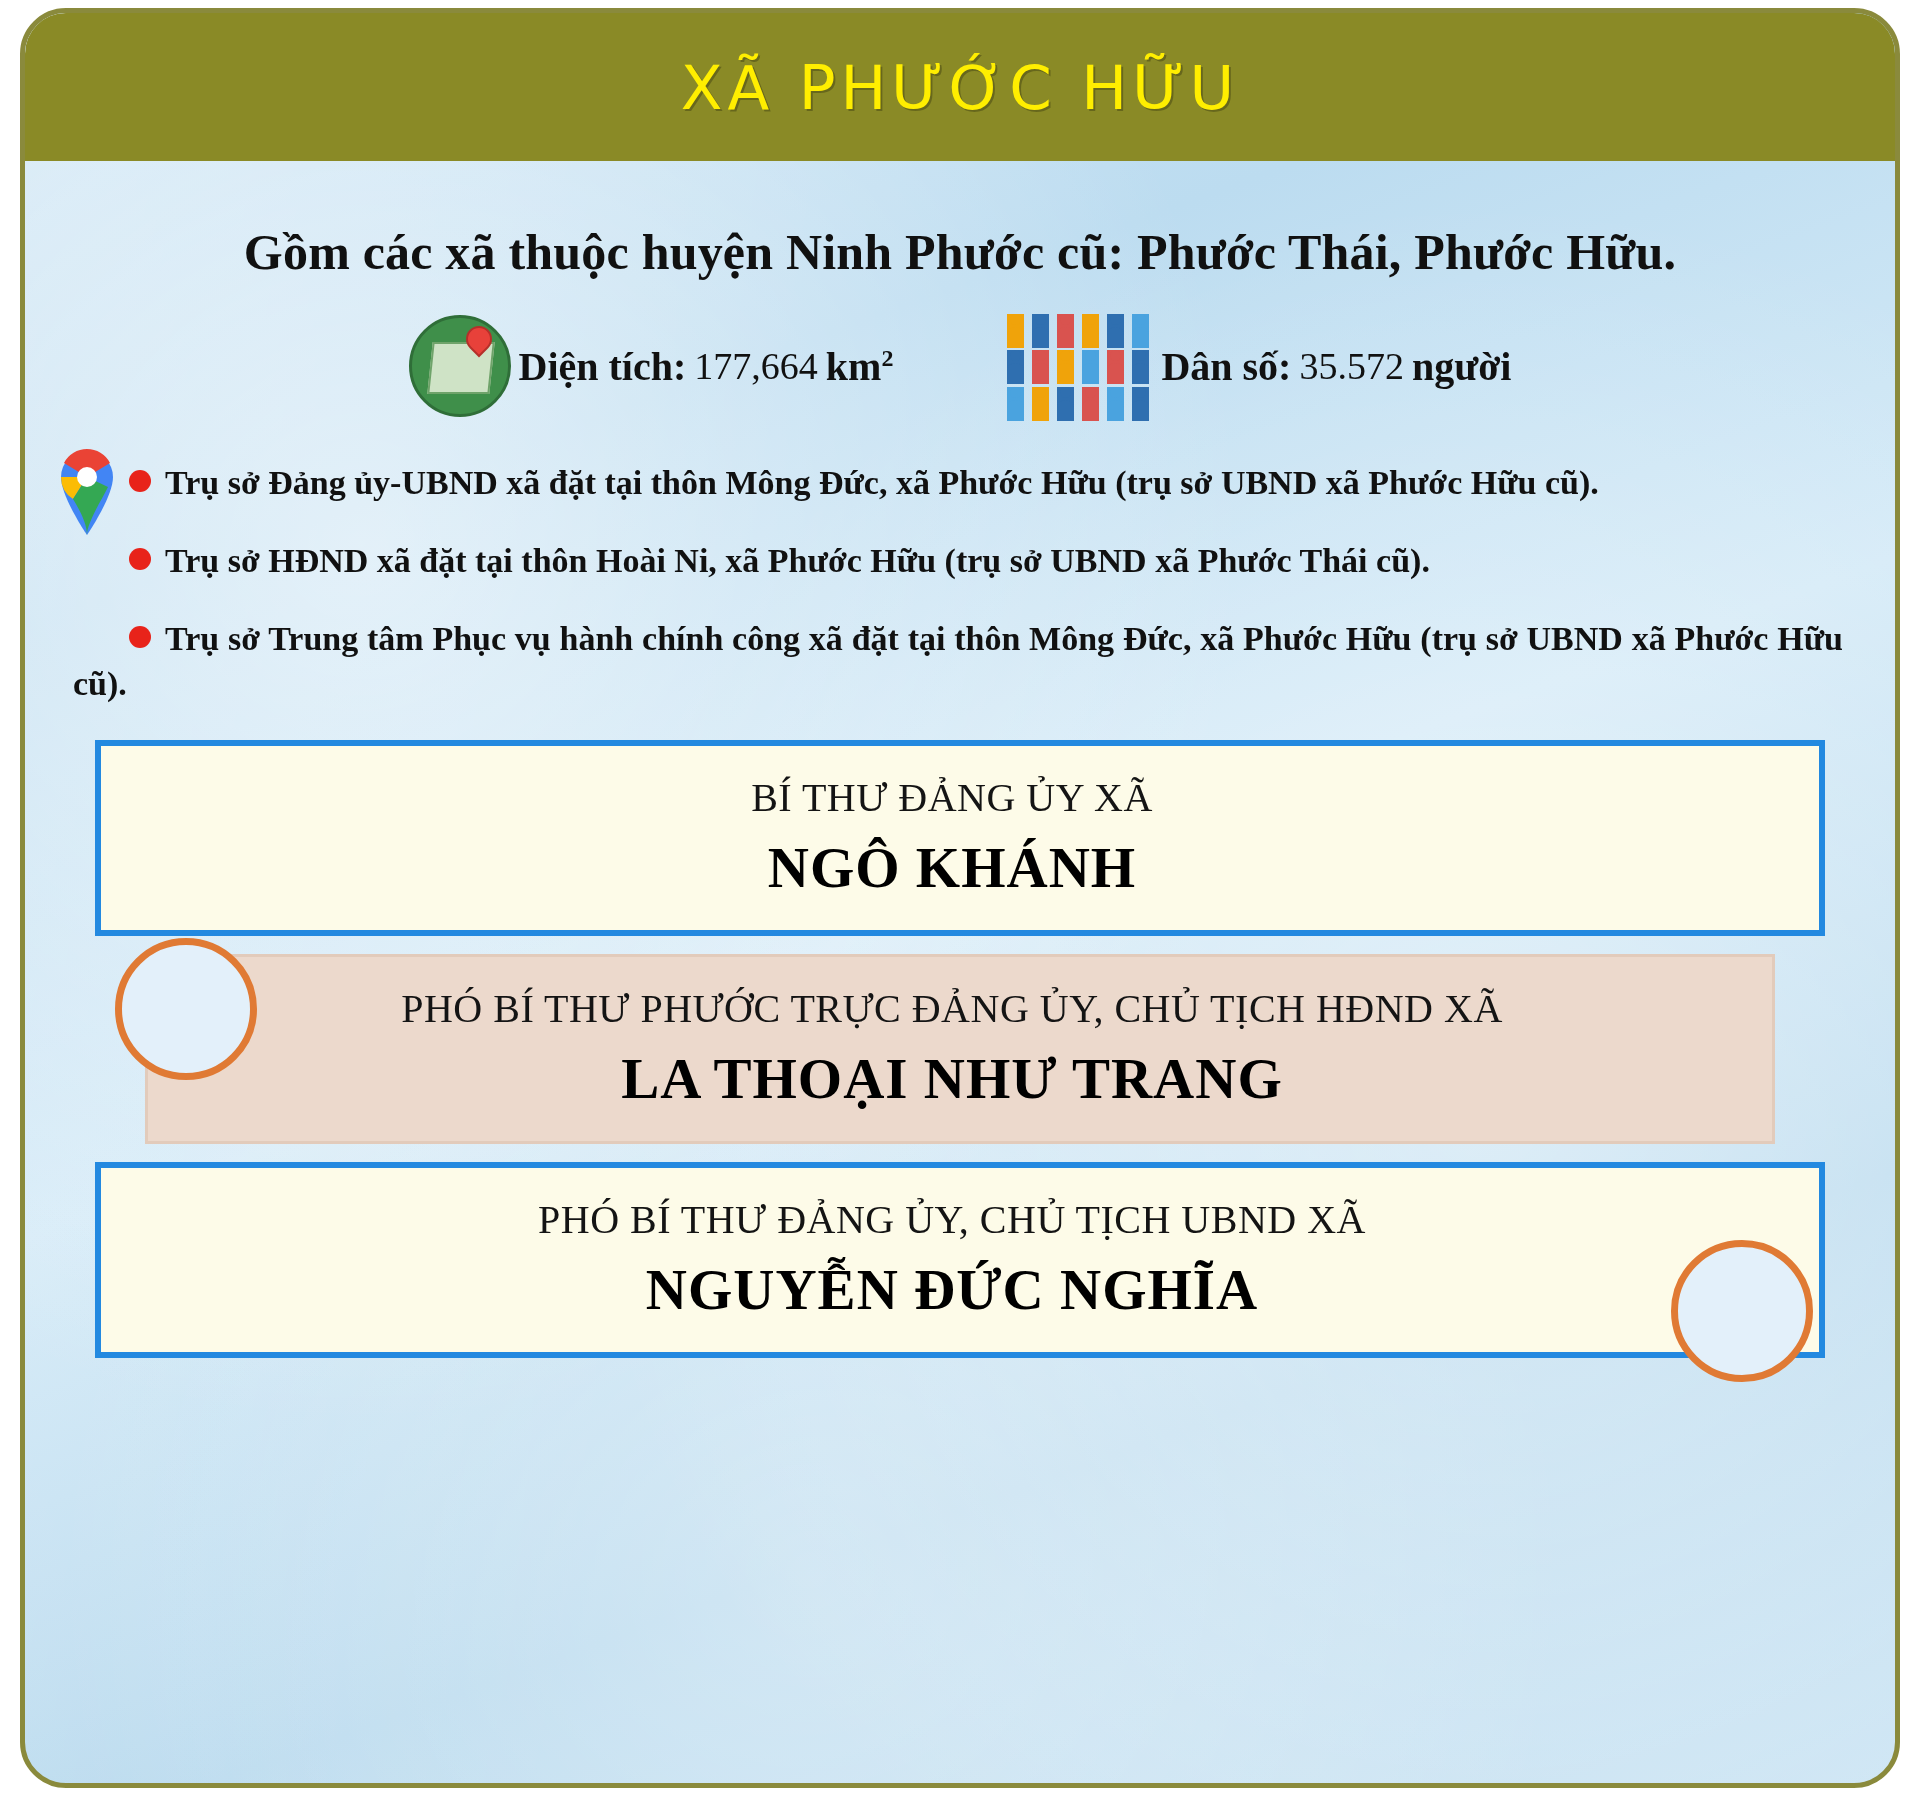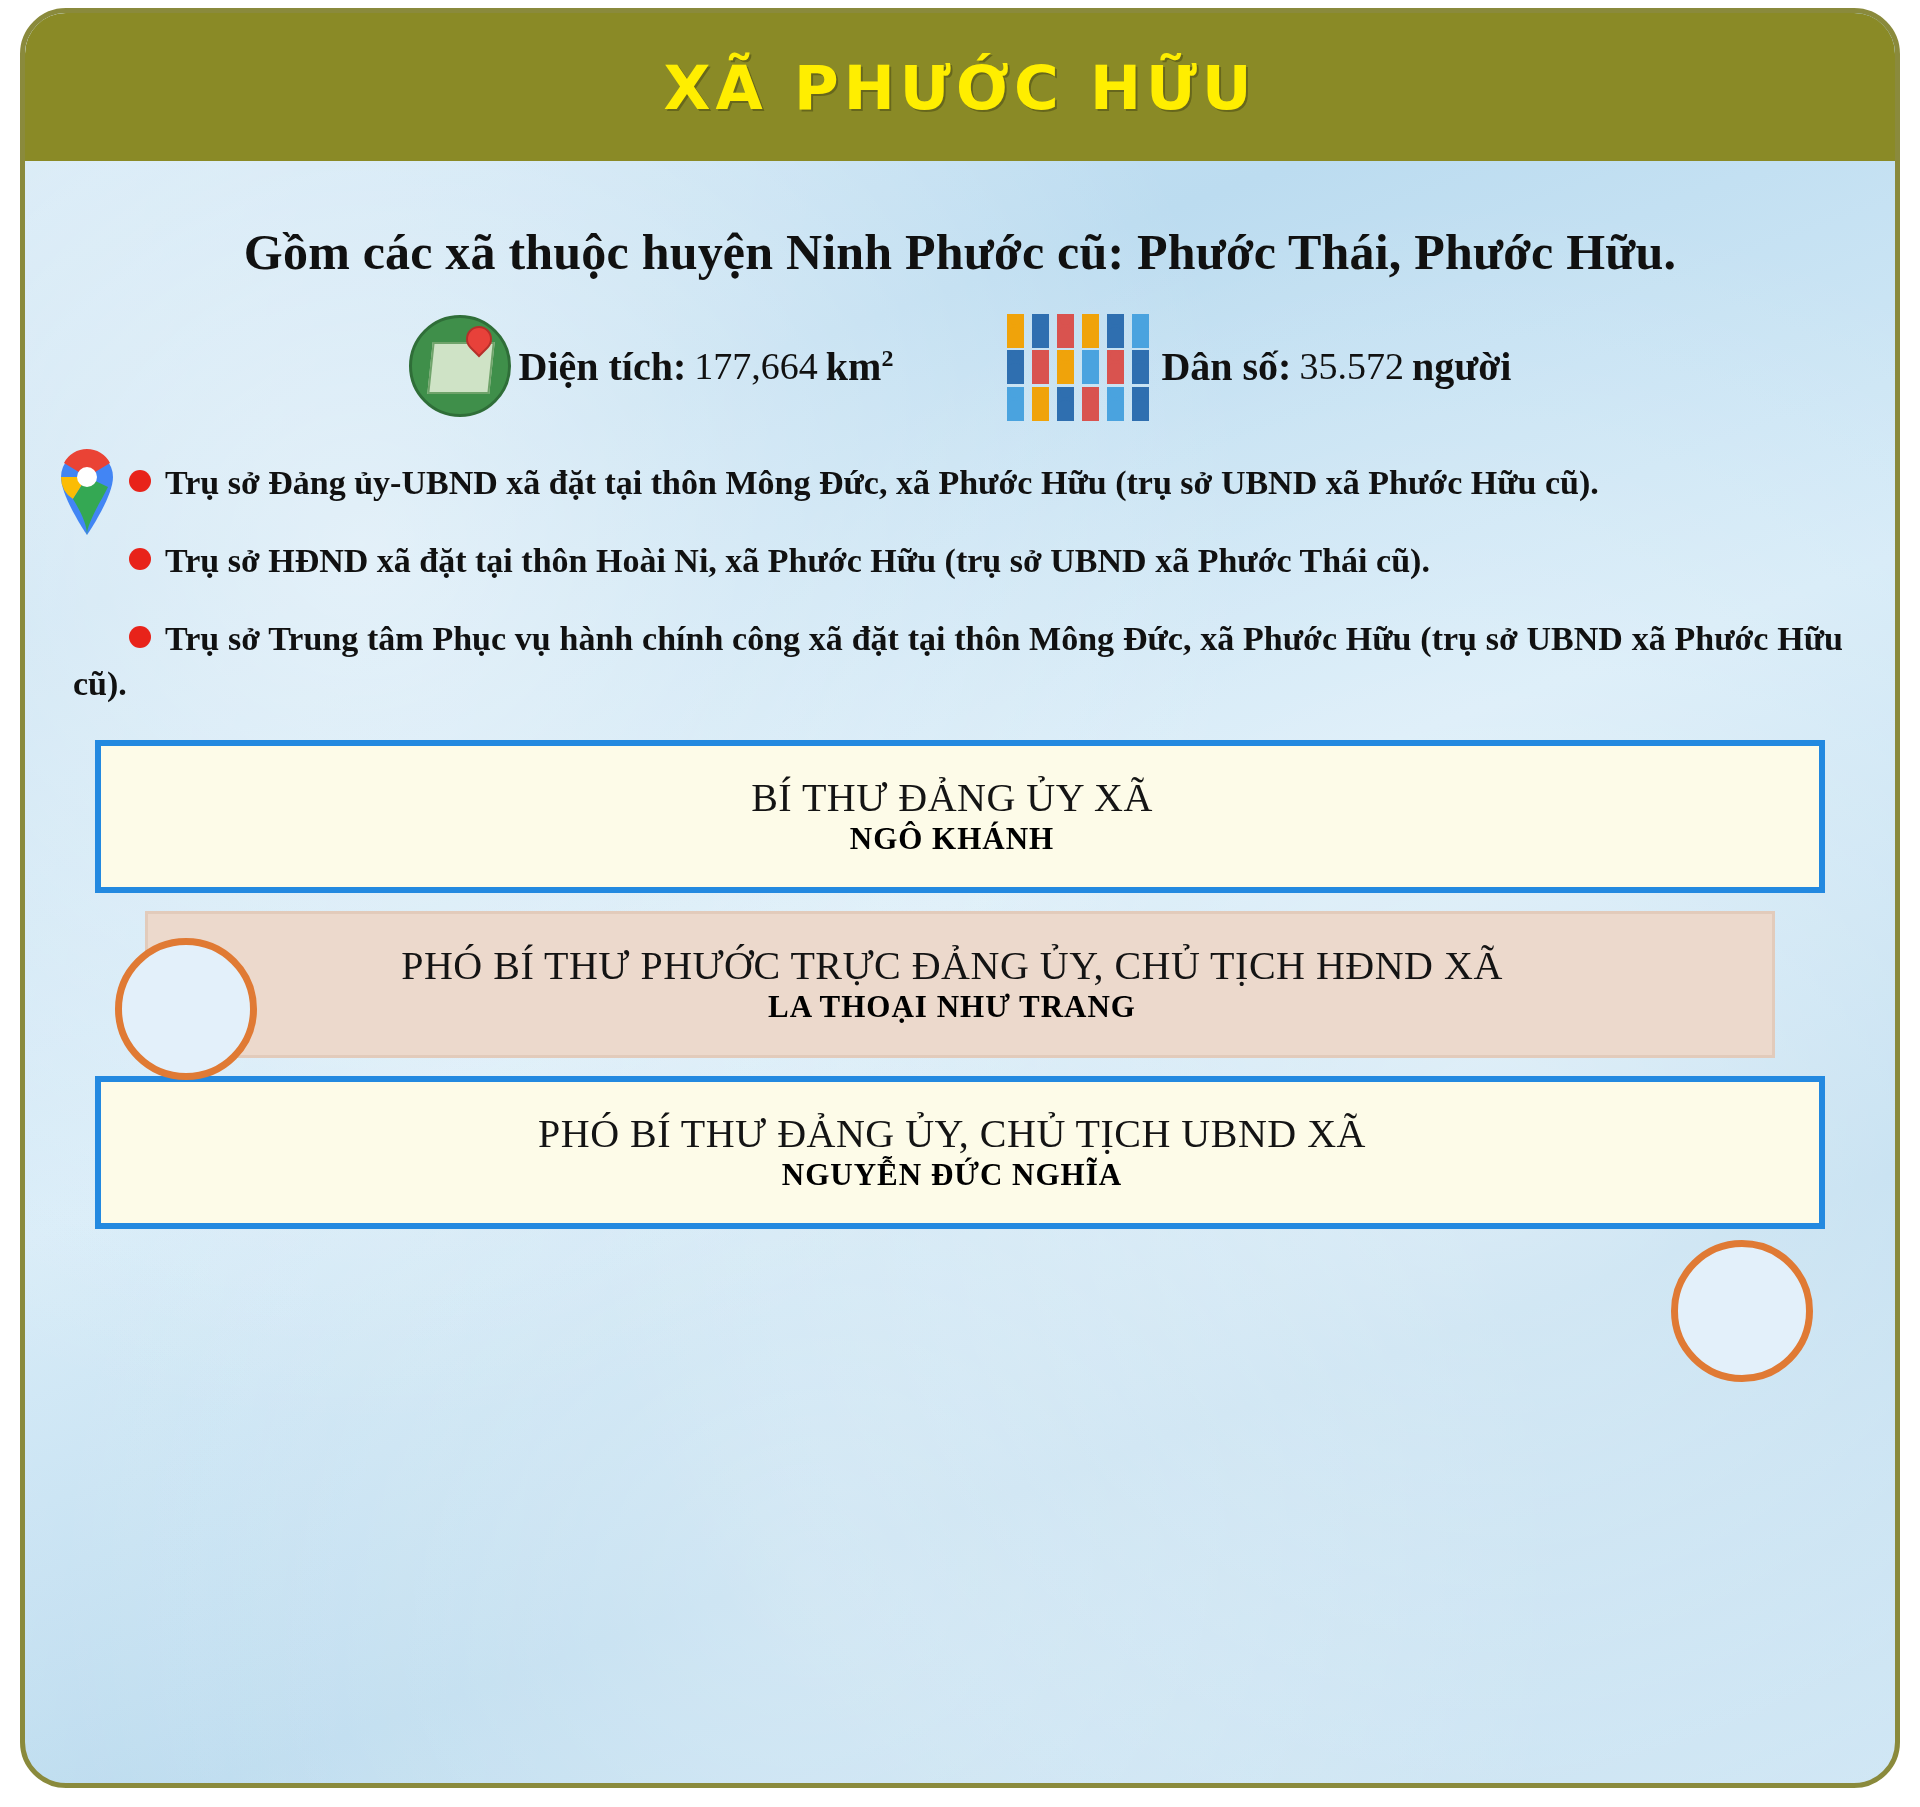--- a/index.html
+++ b/index.html
@@ -46,21 +46,21 @@
     border-radius: 40px 40px 0 0;
     display: flex;
     align-items: center;
     justify-content: center;
     z-index: 3;
   }
   .title-bar h1 {
     margin: 0;
     color: #ffee00;
     font-family: "DejaVu Sans", sans-serif;
-    font-weight: bold;
+    font-weight: normal;
     font-size: 61px;
     letter-spacing: 5px;
     text-shadow: 2px 2px 0 rgba(0,0,0,0.25);
   }
 
   .content {
     position: relative;
     z-index: 2;
     padding: 0 30px;
   }
@@ -205,23 +205,24 @@
     text-align: center;
     padding: 28px 40px 30px 24px;
   }
   .leader-role {
     font-size: 40px;
     color: #141414;
     letter-spacing: 0.5px;
     font-family: "Liberation Serif", serif;
   }
   .leader-name {
-    font-size: 31px;
+    font-size: 57px;
     font-weight: bold;
     color: #000;
+    margin-top: 14px;
     letter-spacing: 1px;
   }
 
   .box-1 {
     width: 1730px;
     margin: 0 auto;
     background: #fdfbe8;
     border: 6px solid #2389e0;
   }
   .box-2 {

